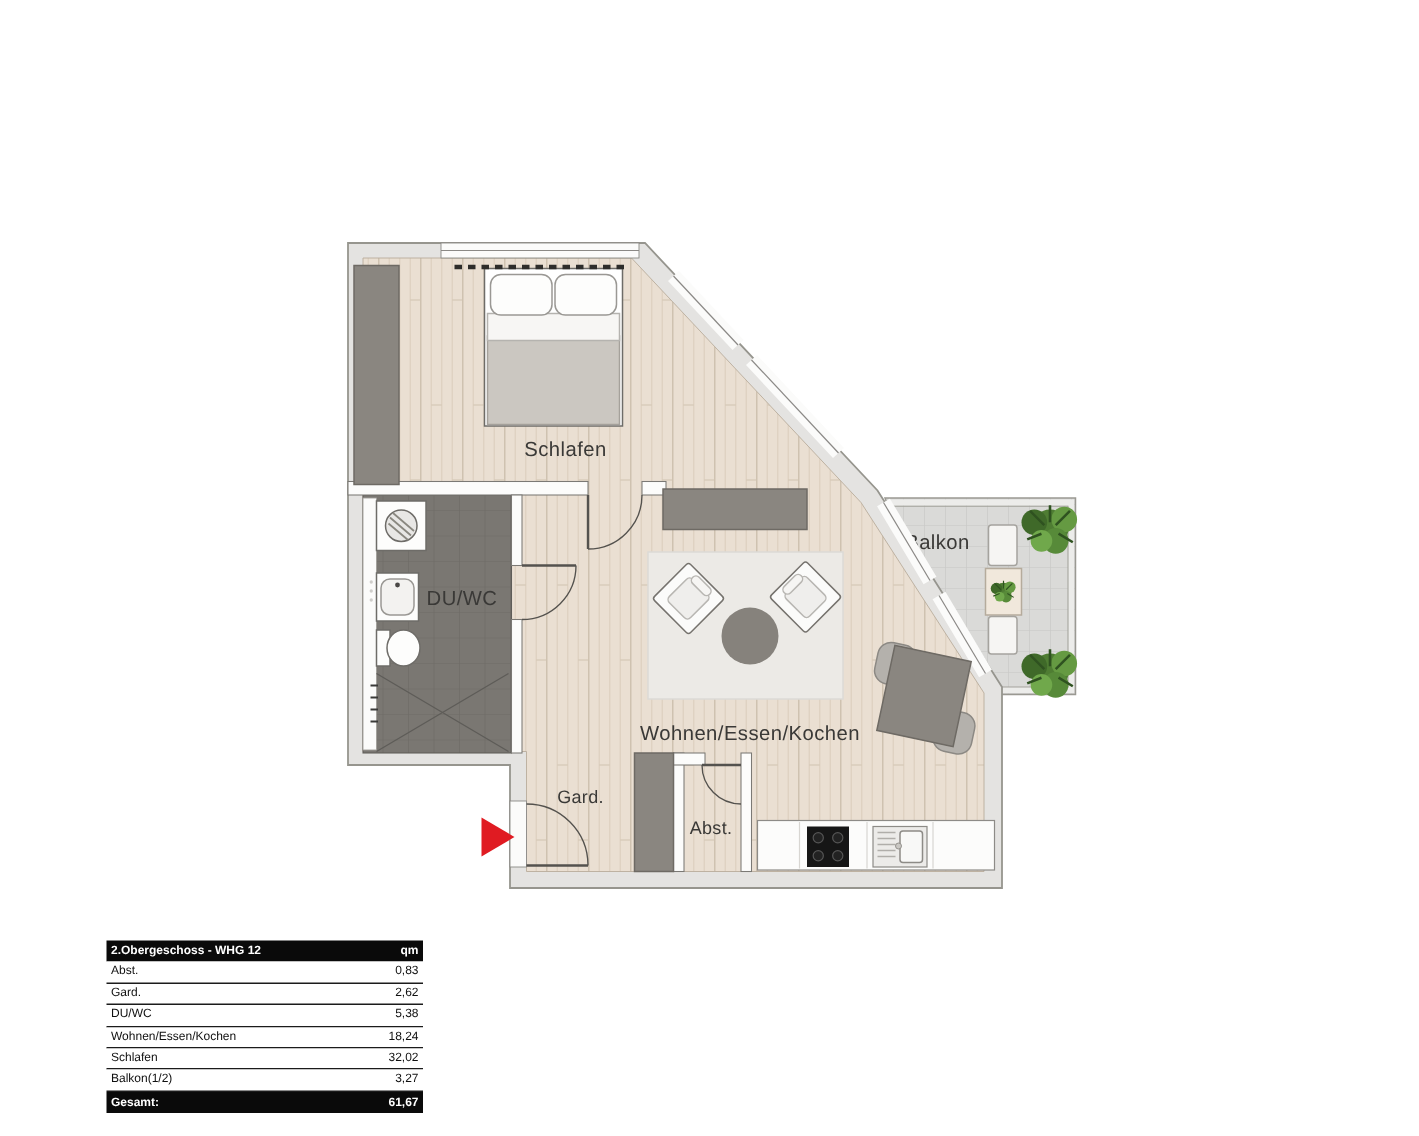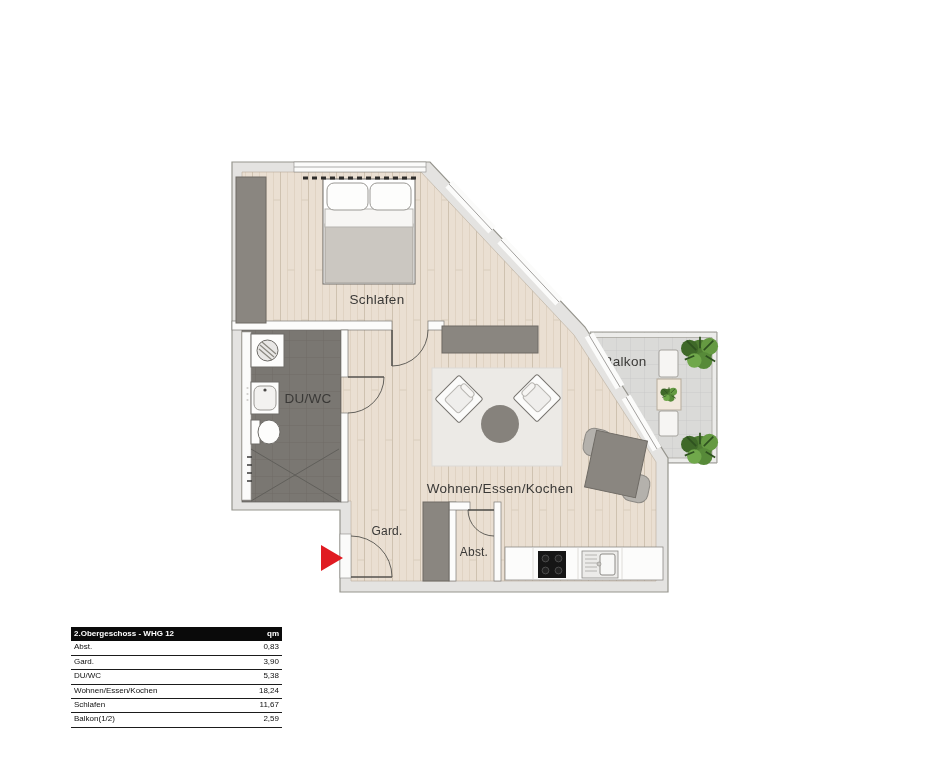--- a/index.html
+++ b/index.html
@@ -227,33 +227,37 @@
   <div class="at-row head">
     <span>2.Obergeschoss - WHG 12</span>
     <span class="val">qm</span>
   </div>
   <div class="at-row">
     <span>Abst.</span>
     <span class="val">0,83</span>
   </div>
   <div class="at-row">
     <span>Gard.</span>
-    <span class="val">3,90</span>
+    <span class="val">2,62</span>
   </div>
   <div class="at-row">
     <span>DU/WC</span>
     <span class="val">5,38</span>
   </div>
   <div class="at-row">
     <span>Wohnen/Essen/Kochen</span>
     <span class="val">18,24</span>
   </div>
   <div class="at-row">
     <span>Schlafen</span>
-    <span class="val">11,67</span>
+    <span class="val">32,02</span>
   </div>
   <div class="at-row">
     <span>Balkon(1/2)</span>
-    <span class="val">2,59</span>
+    <span class="val">3,27</span>
+  </div>
+  <div class="at-row foot">
+    <span>Gesamt:</span>
+    <span class="val">61,67</span>
   </div>
 </div>
 
 </div>
 
 </body></html>

